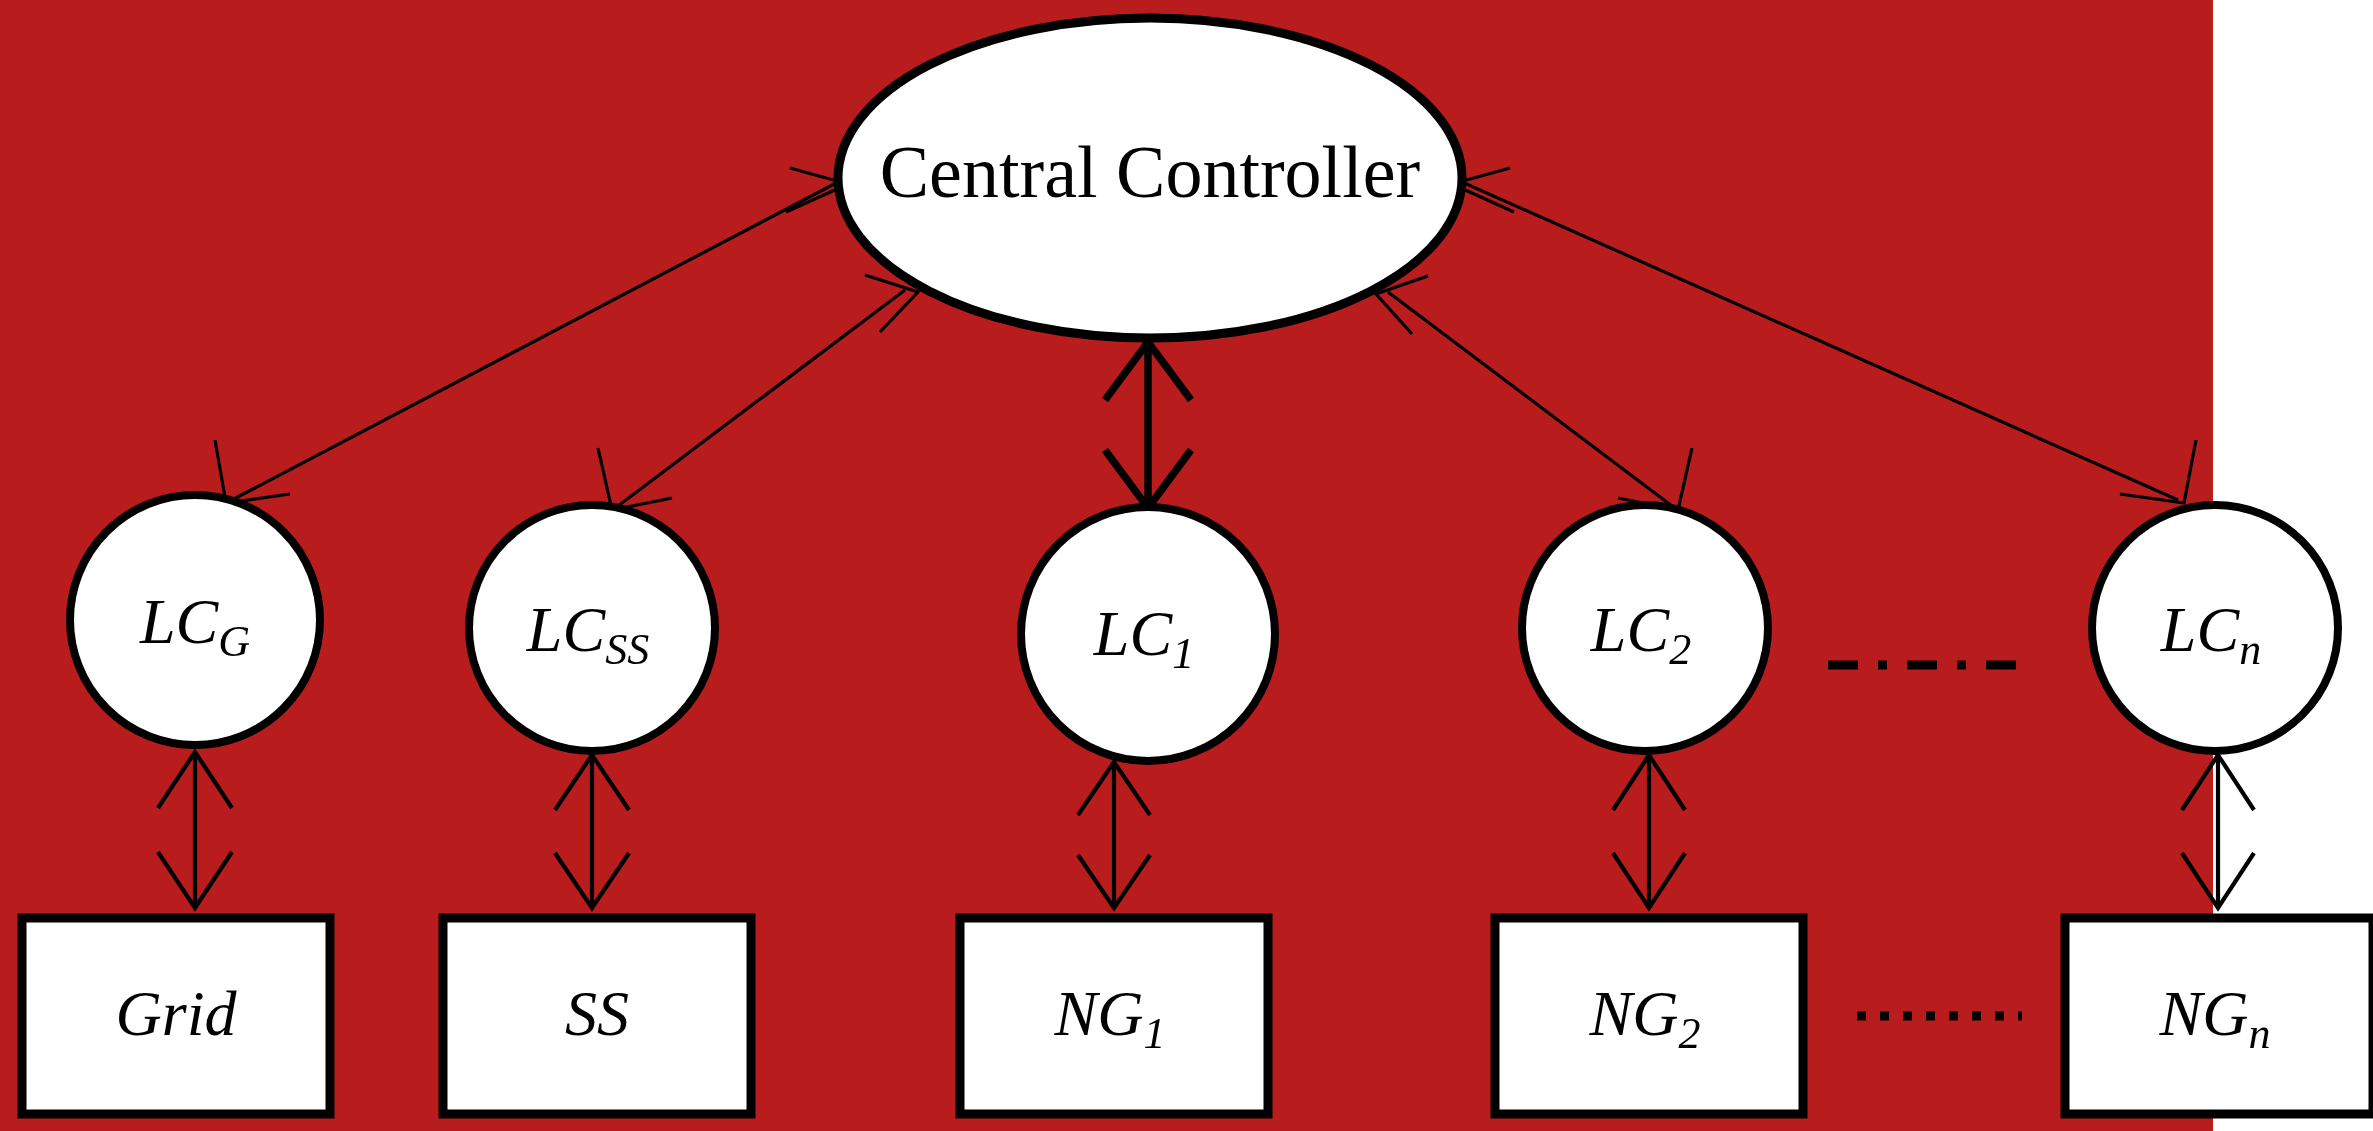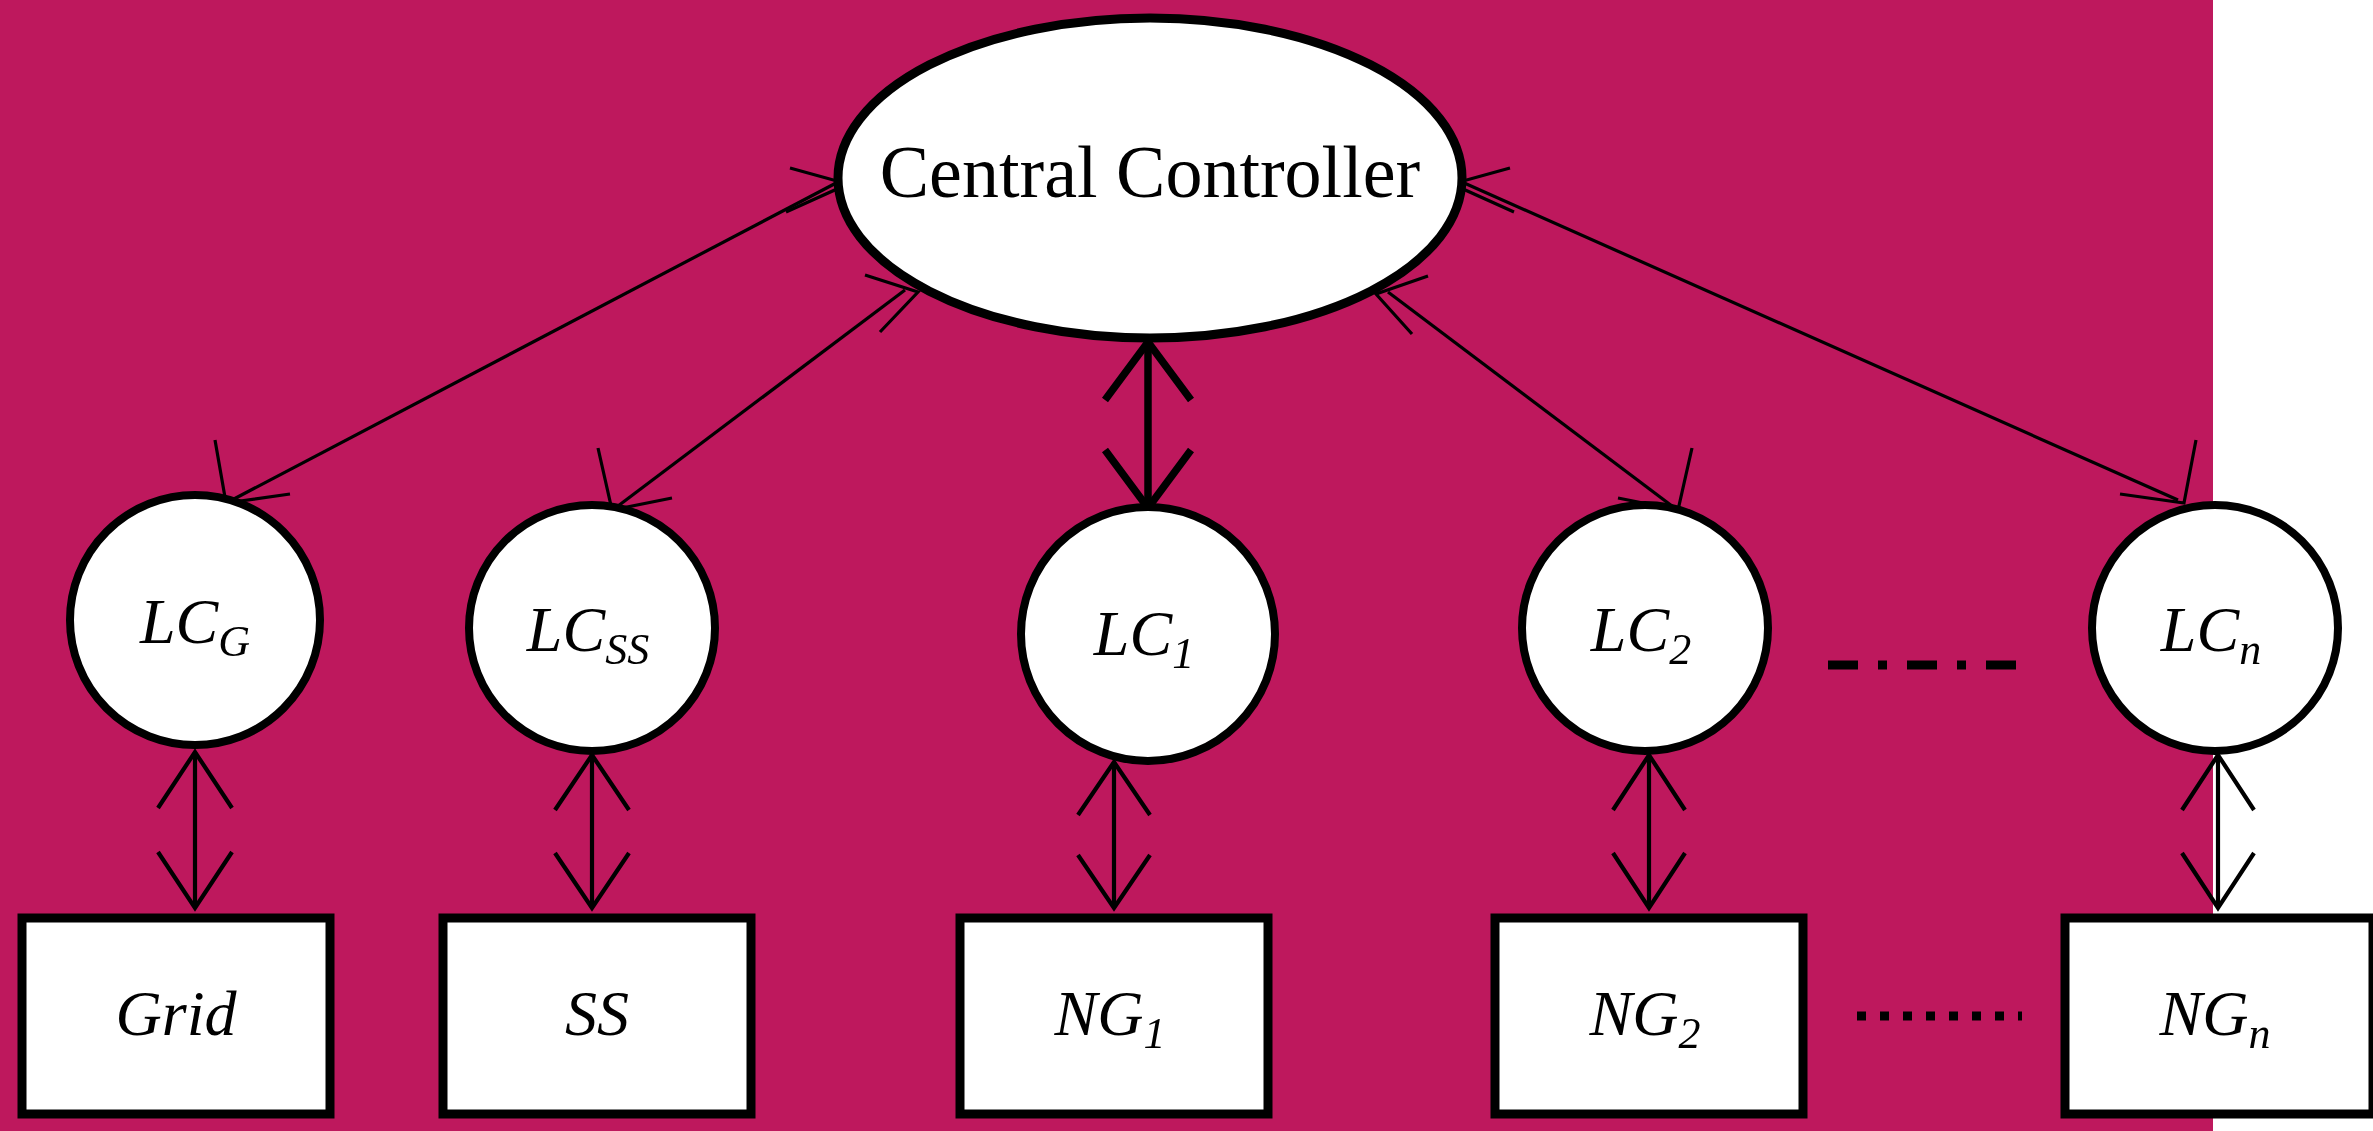--- a/index.html
+++ b/index.html
@@ -11,21 +11,21 @@
   body {
     width: 2373px;
     height: 1131px;
     overflow: hidden;
     font-family: "Liberation Serif", "DejaVu Serif", serif;
   }
   #diagram-root {
     position: relative;
     width: 2213px;
     height: 1131px;
-    background: #be185d;
+    background: #b91c1c;
   }
   svg#diagram-svg {
     display: block;
     width: 2373px;
     height: 1131px;
   }
   .node-shape {
     fill: #ffffff;
     stroke: #000000;
   }

